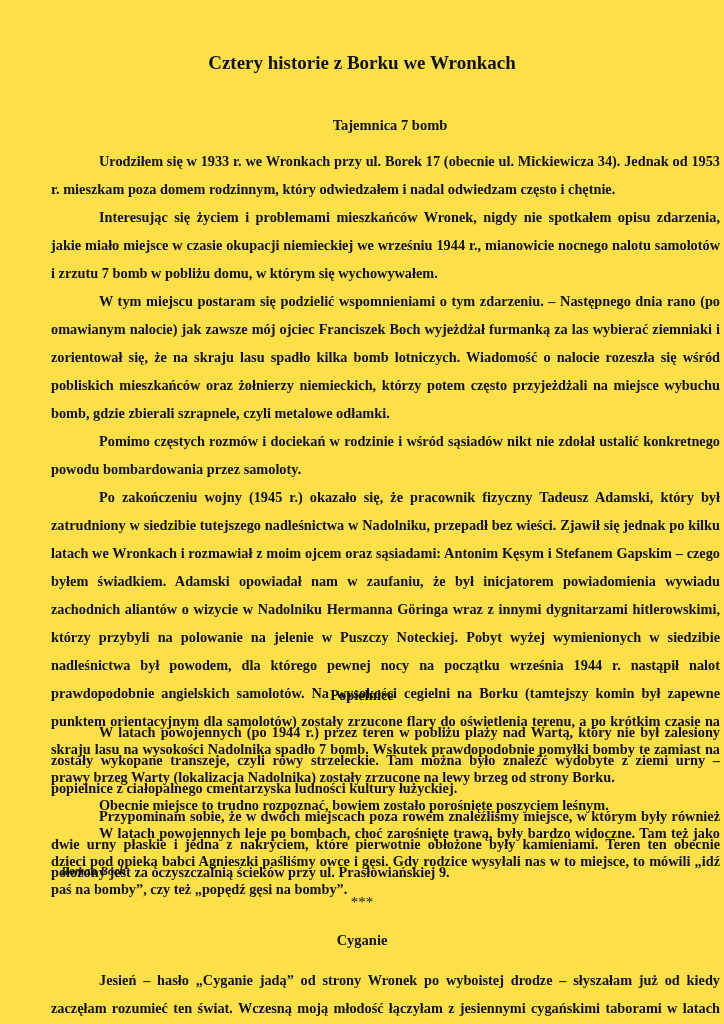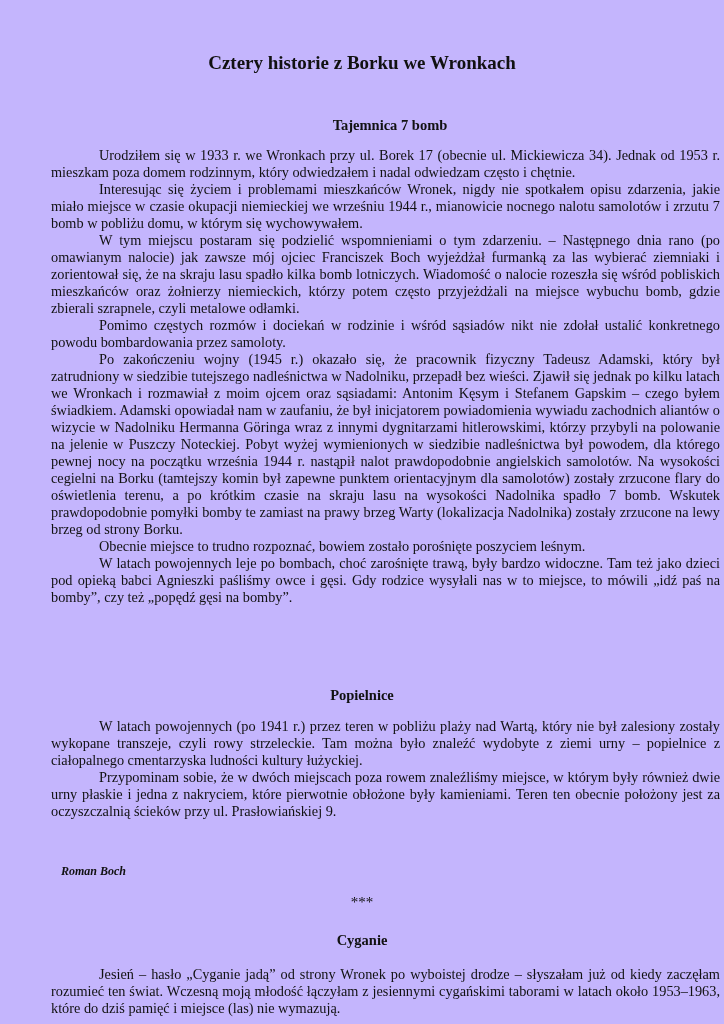--- a/index.html
+++ b/index.html
@@ -1,32 +1,32 @@
 <!DOCTYPE html>
 <html><head>
   <meta charset="utf-8">
   <style>
     html, body { margin: 0; padding: 0; background: #ffffff; }
     body { width: 724px; height: 1024px; overflow: hidden; position: relative; }
     .page {
       position: absolute; left: 0; top: 0; width: 724px; height: 1024px;
-      background: #c4b5fd; color: #111111;
+      background: #fde047; color: #111111;
       font-family: "Liberation Serif", serif;
     }
     .title {
       position: absolute; left: 0; width: 724px; top: 52px;
       text-align: center; font-weight: bold; font-size: 19px; margin: 0;
     }
     .section-title {
       position: absolute; left: 0; width: 724px; text-align: center;
       font-weight: bold; font-size: 14.5px; margin: 0;
     }
     .body-block {
       position: absolute; left: 52px; width: 668px;
-      font-size: 14.3px; line-height: 17px; text-align: justify;
+      font-size: 14.3px; line-height: 28px; text-align: justify; font-weight: bold;
     }
     .body-block p { margin: 0; text-indent: 48px; }
     .author {
       position: absolute; left: 52px; top: 855px;
       font-weight: bold; font-style: italic; font-size: 12px; margin: 9px;
     }
     .stars {
       position: absolute; left: 0; width: 724px; top: 894px;
       text-align: center; font-size: 15px; margin: 0;
     }
@@ -46,21 +46,21 @@
     <p>W tym miejscu postaram się podzielić wspomnieniami o tym zdarzeniu. – Następnego dnia rano (po omawianym nalocie) jak zawsze mój ojciec Franciszek Boch wyjeżdżał furmanką za las wybierać ziemniaki i zorientował się, że na skraju lasu spadło kilka bomb lotniczych. Wiadomość o nalocie rozeszła się wśród pobliskich mieszkańców oraz żołnierzy niemieckich, którzy potem często przyjeżdżali na miejsce wybuchu bomb, gdzie zbierali szrapnele, czyli metalowe odłamki.</p>
     <p>Pomimo częstych rozmów i dociekań w rodzinie i wśród sąsiadów nikt nie zdołał ustalić konkretnego powodu bombardowania przez samoloty.</p>
     <p>Po zakończeniu wojny (1945 r.) okazało się, że pracownik fizyczny Tadeusz Adamski, który był zatrudniony w siedzibie tutejszego nadleśnictwa w Nadolniku, przepadł bez wieści. Zjawił się jednak po kilku latach we Wronkach i rozmawiał z moim ojcem oraz sąsiadami: Antonim Kęsym i Stefanem Gapskim – czego byłem świadkiem. Adamski opowiadał nam w zaufaniu, że był inicjatorem powiadomienia wywiadu zachodnich aliantów o wizycie w Nadolniku Hermanna Göringa wraz z innymi dygnitarzami hitlerowskimi, którzy przybyli na polowanie na jelenie w Puszczy Noteckiej. Pobyt wyżej wymienionych w siedzibie nadleśnictwa był powodem, dla którego pewnej nocy na początku września 1944 r. nastąpił nalot prawdopodobnie angielskich samolotów. Na wysokości cegielni na Borku (tamtejszy komin był zapewne punktem orientacyjnym dla samolotów) zostały zrzucone flary do oświetlenia terenu, a po krótkim czasie na skraju lasu na wysokości Nadolnika spadło 7 bomb. Wskutek prawdopodobnie pomyłki bomby te zamiast na prawy brzeg Warty (lokalizacja Nadolnika) zostały zrzucone na lewy brzeg od strony Borku.</p>
     <p>Obecnie miejsce to trudno rozpoznać, bowiem zostało porośnięte poszyciem leśnym.</p>
     <p>W latach powojennych leje po bombach, choć zarośnięte trawą, były bardzo widoczne. Tam też jako dzieci pod opieką babci Agnieszki paśliśmy owce i gęsi. Gdy rodzice wysyłali nas w to miejsce, to mówili „idź paś na bomby”, czy też „popędź gęsi na bomby”.</p>
   </div>
 
   <h2 class="section-title" style="top:687px;">Popielnice</h2>
 
   <div class="body-block" style="top:718px; left:51px; width:669px;">
-    <p>W latach powojennych (po 1941 r.) przez teren w pobliżu plaży nad Wartą, który nie był zalesiony zostały wykopane transzeje, czyli rowy strzeleckie. Tam można było znaleźć wydobyte z ziemi urny – popielnice z ciałopalnego cmentarzyska ludności kultury łużyckiej.</p>
+    <p>W latach powojennych (po 1944 r.) przez teren w pobliżu plaży nad Wartą, który nie był zalesiony zostały wykopane transzeje, czyli rowy strzeleckie. Tam można było znaleźć wydobyte z ziemi urny – popielnice z ciałopalnego cmentarzyska ludności kultury łużyckiej.</p>
     <p>Przypominam sobie, że w dwóch miejscach poza rowem znaleźliśmy miejsce, w którym były również dwie urny płaskie i jedna z nakryciem, które pierwotnie obłożone były kamieniami. Teren ten obecnie położony jest za oczyszczalnią ścieków przy ul. Prasłowiańskiej 9.</p>
   </div>
 
   <p class="author">Roman Boch</p>
 
   <p class="stars">***</p>
 
   <h2 class="section-title" style="top:932px;">Cyganie</h2>
 
   <div class="body-block" style="top:966px; left:51px; width:669px;">

